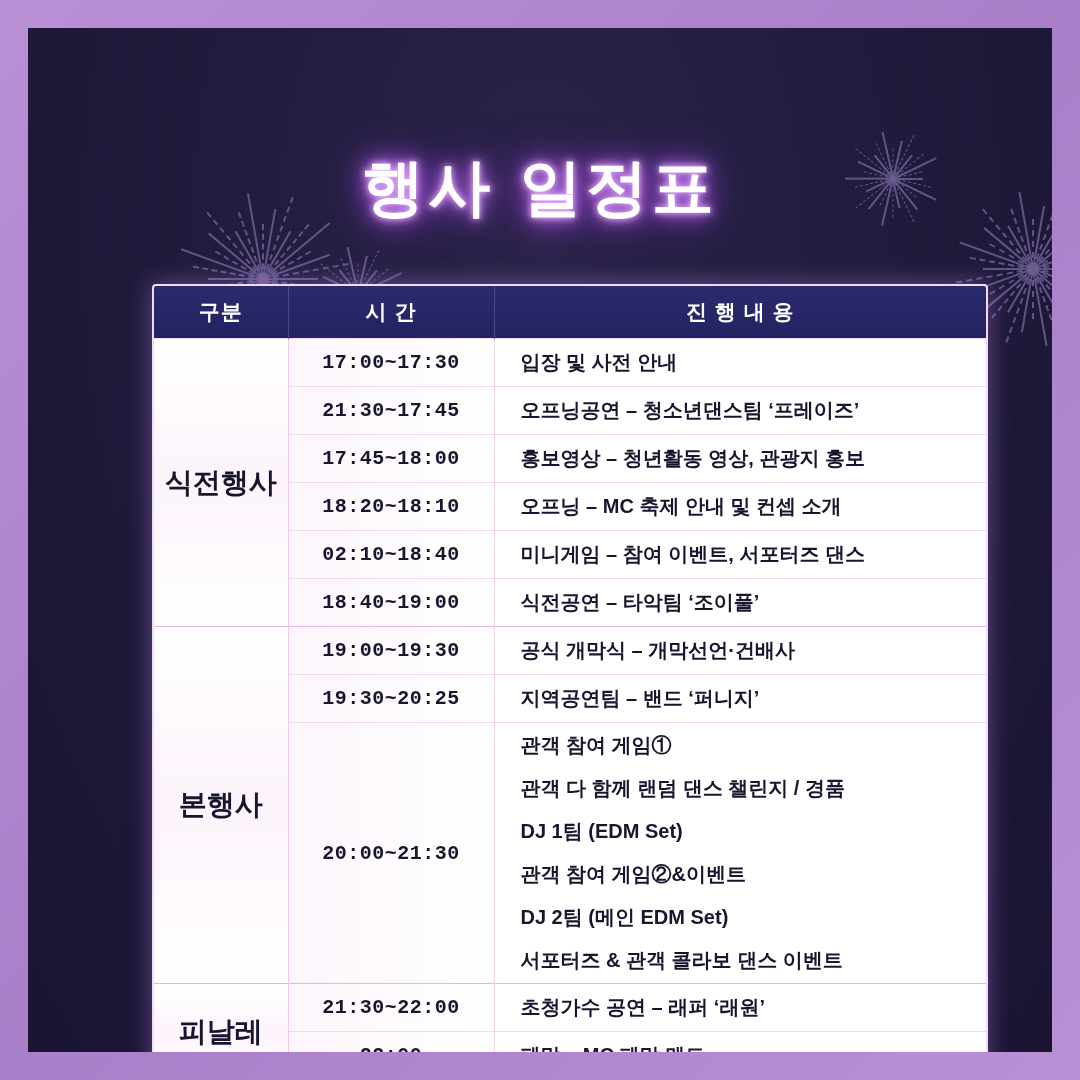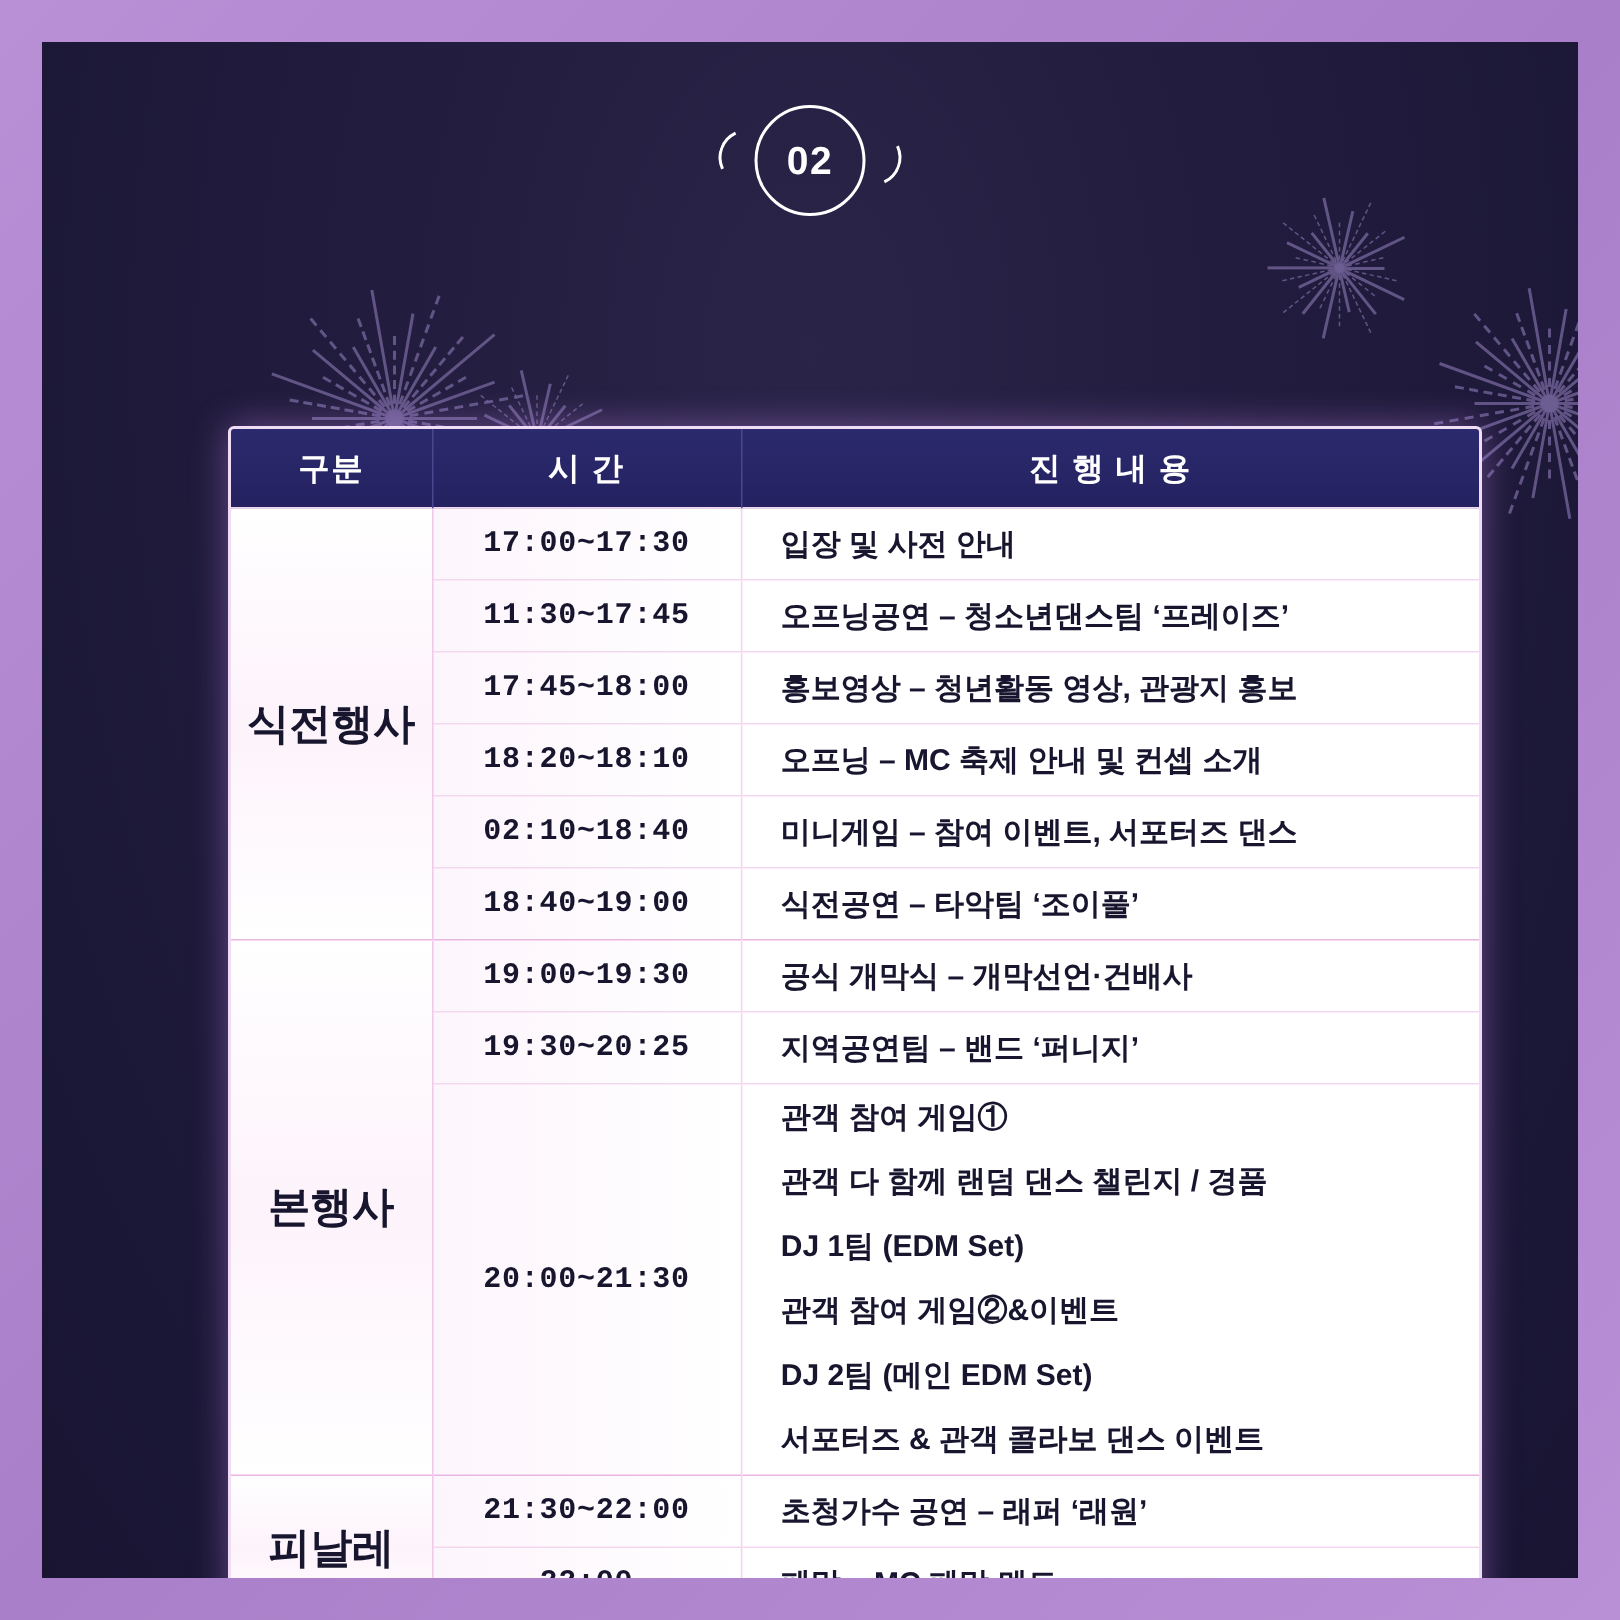--- a/index.html
+++ b/index.html
@@ -303,24 +303,22 @@
         <i style="width: 47.85px; height: 1.6px; transform: rotate(257.143deg);"></i>
         <i style="width: 30.25px; height: 0px; transform: rotate(270deg); background: none; border-top: 1.6px dashed rgb(109, 95, 147);"></i>
         <i style="width: 39.05px; height: 1.6px; transform: rotate(282.857deg);"></i>
         <i style="width: 47.85px; height: 0px; transform: rotate(295.714deg); background: none; border-top: 1.6px dashed rgb(109, 95, 147);"></i>
         <i style="width: 30.25px; height: 1.6px; transform: rotate(308.571deg);"></i>
         <i style="width: 39.05px; height: 0px; transform: rotate(321.429deg); background: none; border-top: 1.6px dashed rgb(109, 95, 147);"></i>
         <i style="width: 47.85px; height: 1.6px; transform: rotate(334.286deg);"></i>
         <i style="width: 30.25px; height: 0px; transform: rotate(347.143deg); background: none; border-top: 1.6px dashed rgb(109, 95, 147);"></i>
       </div>
 
-    <div id="badge">
-      <span>02</span>
-    </div>
-
+
+    <div id="title">행사 일정표</div>
 
     <div id="table-wrap">
       <table>
         <colgroup>
           <col class="col-div">
             <col class="col-time">
             <col class="col-body">
         </colgroup>
         <thead>
           <tr>
@@ -329,21 +327,21 @@
             <th>진 행 내 용</th>
           </tr>
         </thead>
         <tbody id="tbody">
             <tr>
               <td class="cat" rowspan="6">식전행사</td>
               <td class="time">17:00~17:30</td>
               <td class="desc">입장 및 사전 안내</td>
             </tr>
             <tr>
-              <td class="time">11:30~17:45</td>
+              <td class="time">21:30~17:45</td>
               <td class="desc">오프닝공연 – 청소년댄스팀 ‘프레이즈’</td>
             </tr>
             <tr>
               <td class="time">17:45~18:00</td>
               <td class="desc">홍보영상 – 청년활동 영상, 관광지 홍보</td>
             </tr>
             <tr>
               <td class="time">18:20~18:10</td>
               <td class="desc">오프닝 – MC 축제 안내 및 컨셉 소개</td>
             </tr>

